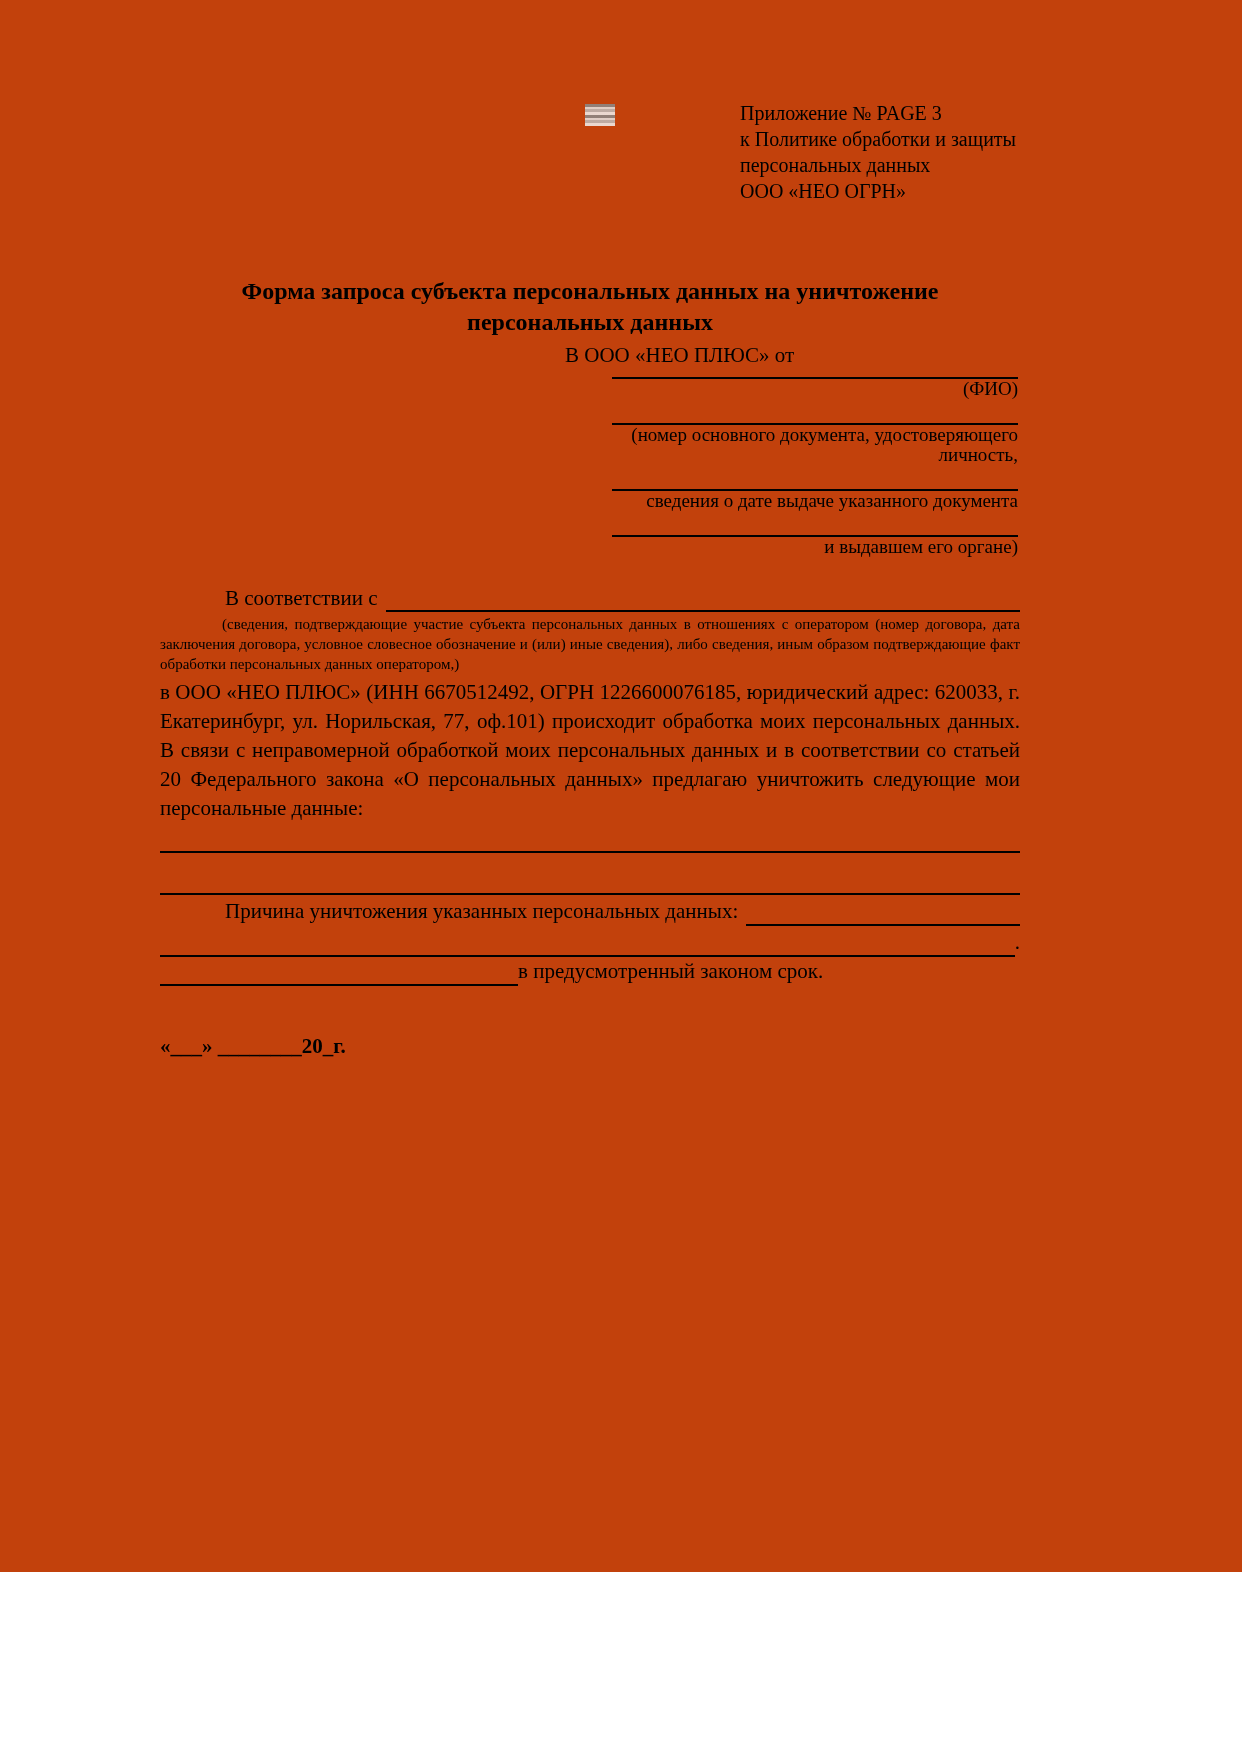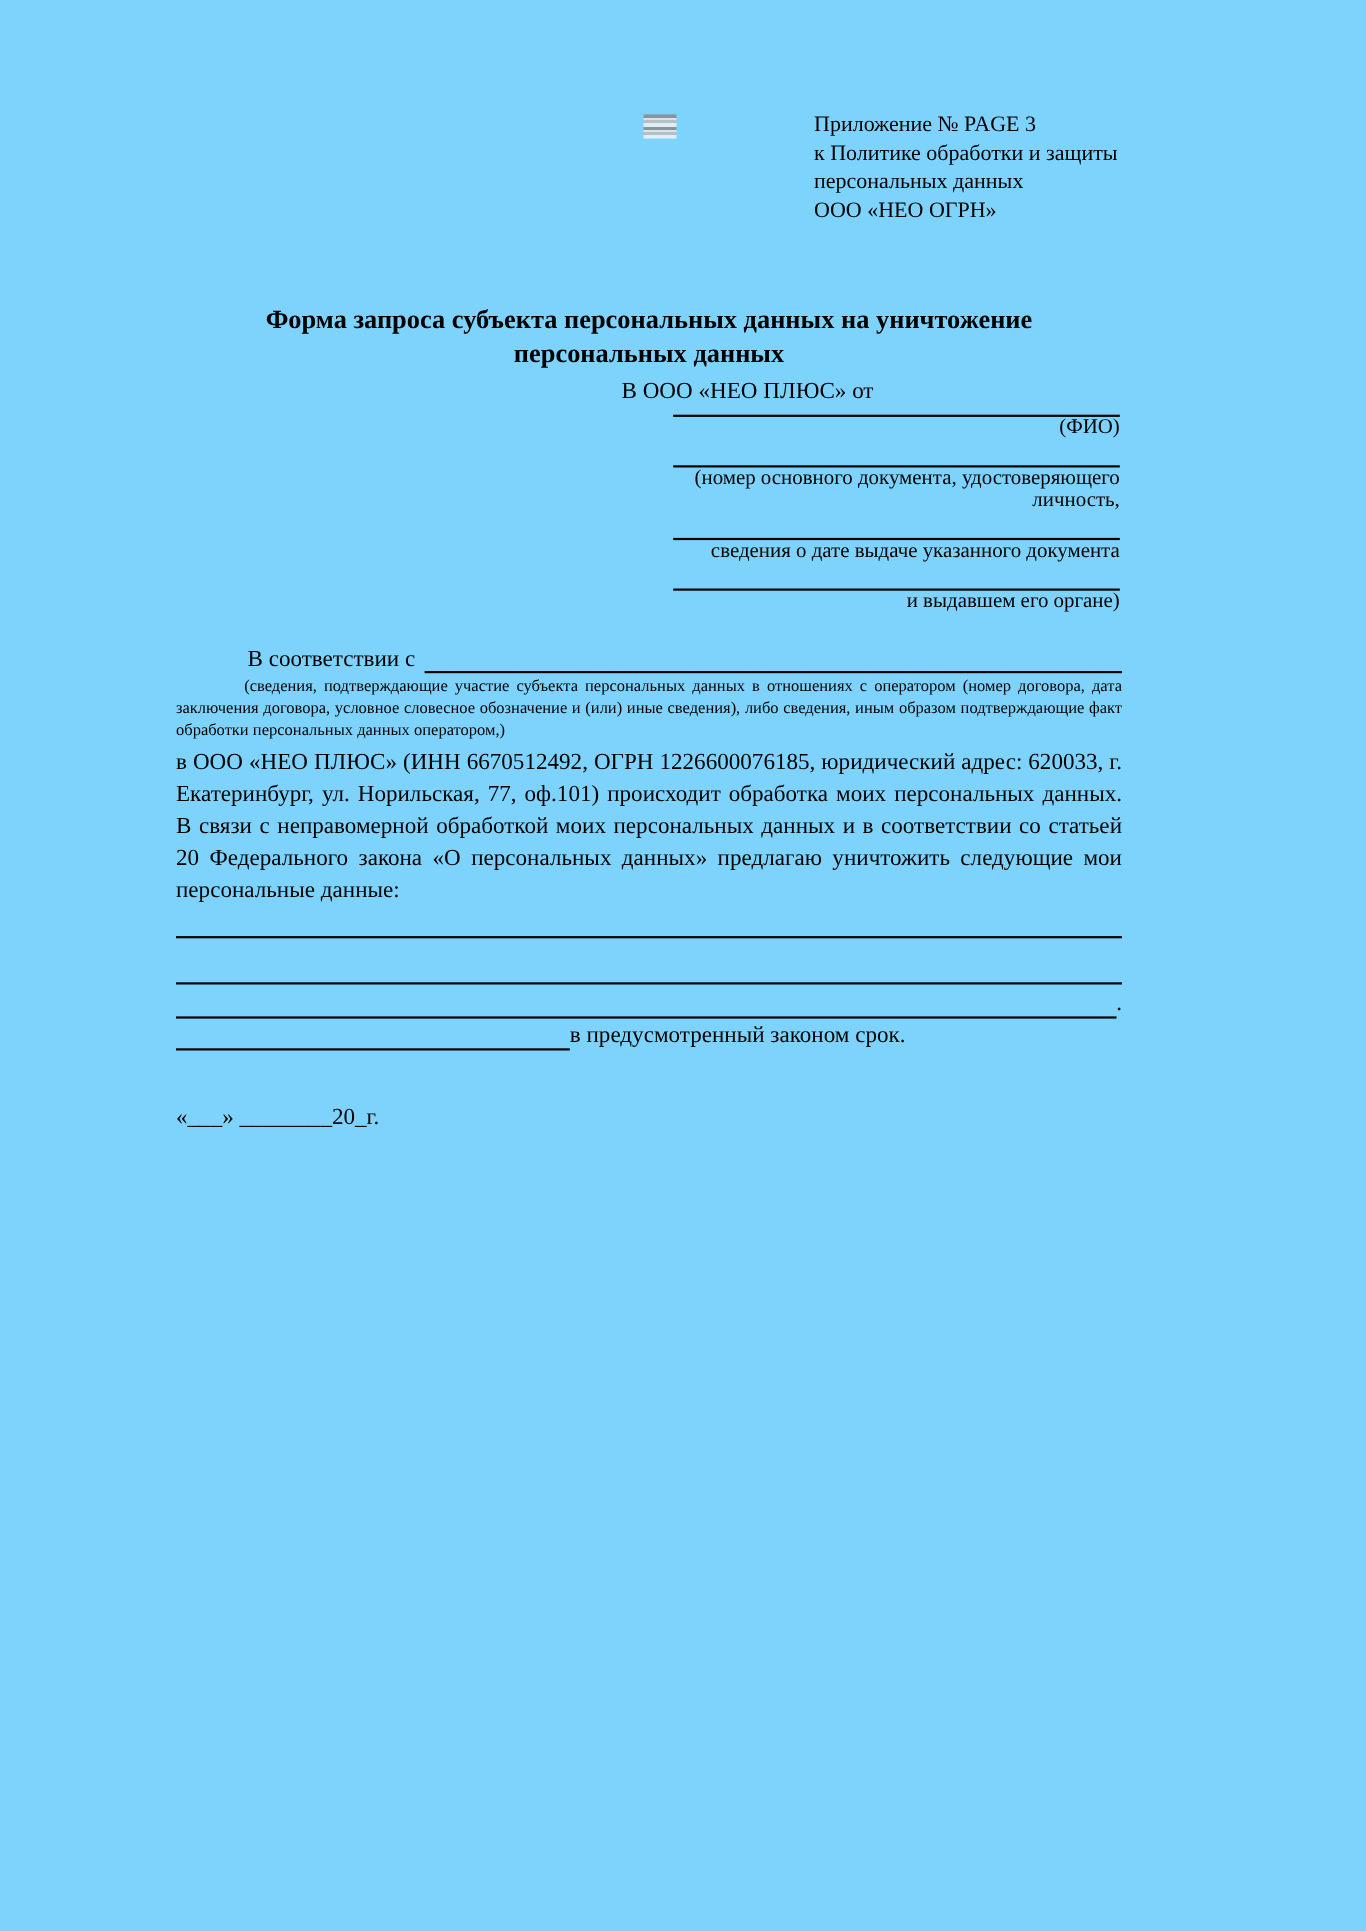--- a/index.html
+++ b/index.html
@@ -1,19 +1,19 @@
 <!DOCTYPE html>
 <html><head>
 <meta charset="utf-8">
 <style>
   html,body { margin:0; padding:0; background:#fff; }
   .page {
     position:relative;
-    width:1242px; height:1755px;
-    background:#7dd3fc;
+    width:1242px; height:1572px;
+    background:#c2410c;
     color:#000;
     font-family:"Liberation Serif", serif;
     overflow:hidden;
   }
   
   .header-block {
     position:absolute; left:740px; top:100px;
     font-size:20px; line-height:26px; text-align:left;
   }
   
@@ -74,21 +74,21 @@
   .period-row .dot { white-space:nowrap; }
 
   .response { font-size:21px; line-height:29px; text-indent:65px; margin-top:2px; }
 
   .term-row { font-size:21px; line-height:29px; display:flex; align-items:flex-end; margin-top:0; }
   .term-row .u-fixed { width:358px; border-bottom:2.5px solid #000; }
   .term-row .suffix { white-space:nowrap; }
 
   .footer-row {
     margin-top:46px; font-size:21px; line-height:29px;
-    display:flex; justify-content:space-between; align-items:flex-end;
+    display:flex; justify-content:space-between; align-items:flex-end;font-weight:bold;
   }
   .sig-group { display:flex; align-items:flex-end; }
   .sig-line { width:280px; border-bottom:2.5px solid #000; }
   .sig-caption { white-space:nowrap; }
 </style>
 </head>
 <body>
 
 <div class="page">
 
@@ -127,20 +127,24 @@
       <span class="fill"></span>
     </div>
 
     <div class="smallprint">(сведения, подтверждающие участие субъекта персональных данных в отношениях с оператором (номер договора, дата заключения договора, условное словесное обозначение и (или) иные сведения), либо сведения, иным образом подтверждающие факт обработки персональных данных оператором,)</div>
 
     <div class="mainpara">в ООО «НЕО ПЛЮС» (ИНН 6670512492, ОГРН 1226600076185, юридический адрес: 620033, г. Екатеринбург, ул. Норильская, 77, оф.101) происходит обработка моих персональных данных. В связи с неправомерной обработкой моих персональных данных и в соответствии со статьей 20 Федерального закона «О персональных данных» предлагаю уничтожить следующие мои персональные данные:</div>
 
     <div class="blank-row br-1"></div>
     <div class="blank-row br-2"></div>
 
+    <div class="reason">
+      <span class="label">Причина уничтожения указанных персональных данных:</span>
+      <span class="fill"></span>
+    </div>
 
     <div class="period-row">
       <span class="fill"></span>
       <span class="dot">.</span>
     </div>
 
 
     <div class="term-row">
       <span class="u-fixed"></span>
       <span class="suffix">в предусмотренный законом срок.</span>

